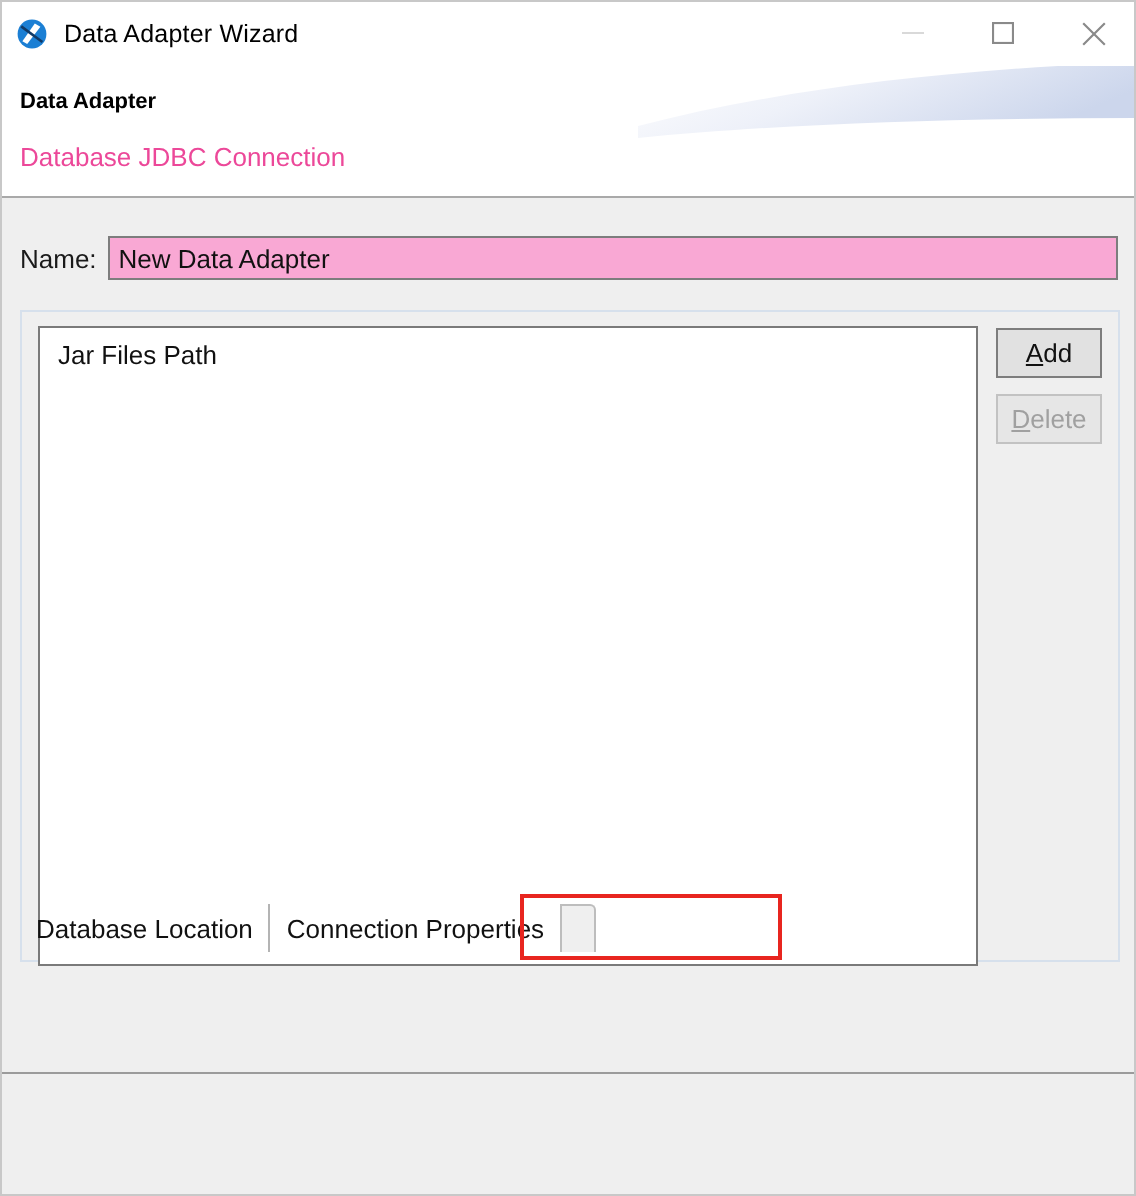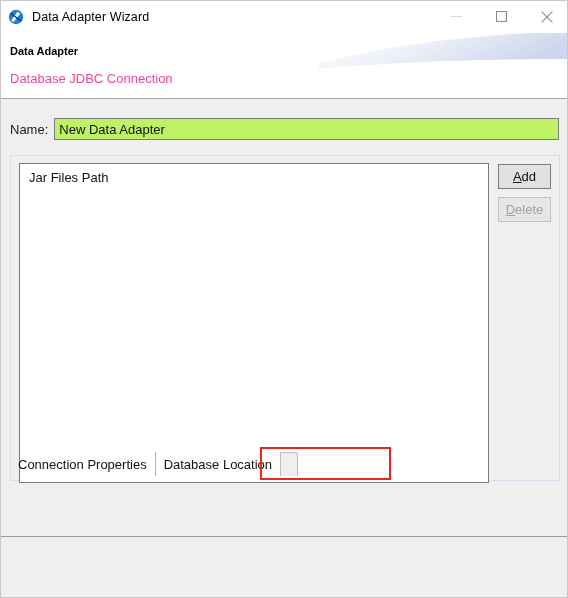--- a/index.html
+++ b/index.html
@@ -135,21 +135,21 @@
     font-size: 13px;
     color: #1a1a1a;
     white-space: nowrap;
   }
   #name-input {
     flex: 1 1 auto;
     margin-right: 10px;
     height: 22px;
     box-sizing: border-box;
     border: 1px solid #7d7d7d;
-    background: #bef264;
+    background: #f9a8d4;
     font-family: "Liberation Sans", sans-serif;
     font-size: 13px;
     color: #111111;
     padding: 0 4px;
     outline: none;
   }
 
   
   #tab-panel {
     position: absolute;
@@ -338,22 +338,22 @@
       <div id="jar-list">
         <div class="jar-list-item">Jar Files Path</div>
       </div>
       <div id="side-buttons">
         <button class="side-btn"><span class="mn">A</span>dd</button>
         <button class="side-btn disabled"><span class="mn">D</span>elete</button>
       </div>
     </div>
 
     <div id="tab-strip">
+      <button class="tab plain">Database Location</button>
       <button class="tab plain">Connection Properties</button>
-      <button class="tab plain">Database Location</button>
       <div id="tab-extra"></div>
     </div>
 
   </div>
 
   <div id="red-annotation"></div>
 
   <div id="footer-rule"></div>
   <div id="footer">
     

